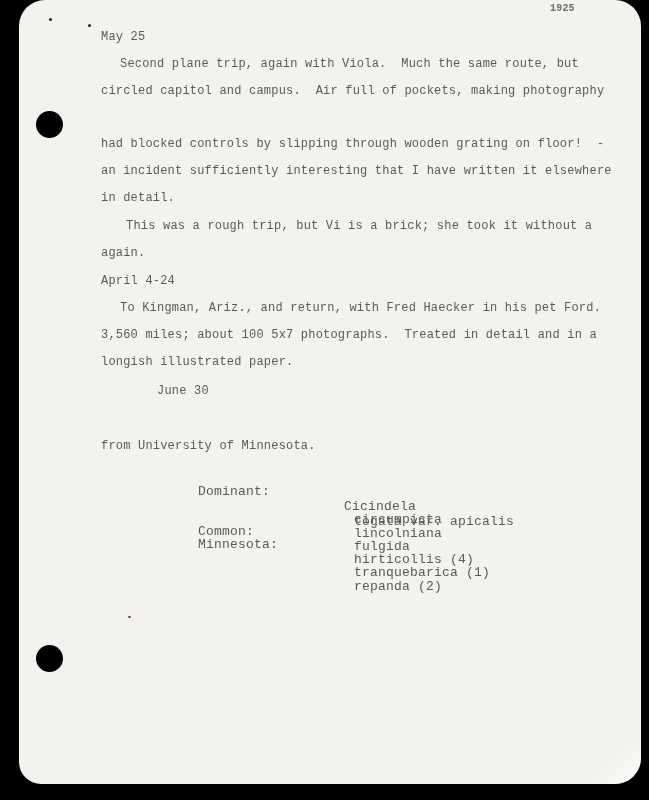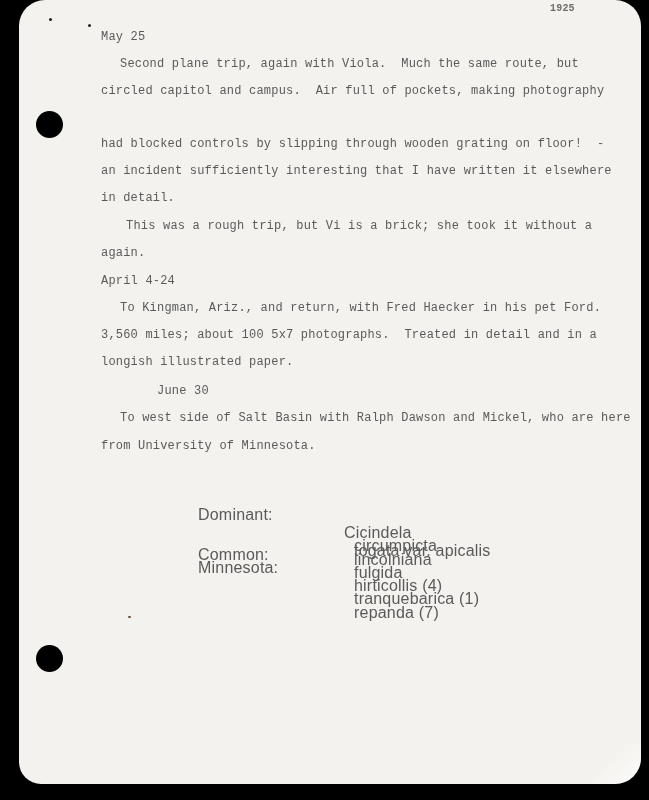--- a/index.html
+++ b/index.html
@@ -57,23 +57,23 @@
       line-height: 13px;
     }
     .year {
       color: #6e6e6e;
       font-size: 10px;
       font-weight: bold;
     }
     .species-table {
       position: absolute;
       left: 198px;
-      top: 488px;
-      font-family: Liberation Sans, sans-serif;
-      font-size: 16px;
+      top: 469px;
+      font-family: Liberation Mono, monospace;
+      font-size: 13px;
       color: #5a5a5a;
       letter-spacing: 0.2px;
     }
     .species-row {
       position: relative;
       height: 13.3px;
       white-space: pre;
     }
     .species-label {
       position: absolute;
@@ -106,21 +106,20 @@
   <span class="typed" style="left:82px; top:192px;">in detail.</span>
   <span class="typed" style="left:101px; top:220px;margin-left:6px;">This was a rough trip, but Vi is a brick; she took it without a</span>
   <span class="typed" style="left:82px; top:247px;">again.</span>
 
   <span class="typed" style="left:82px; top:275px;">April 4-24</span>
   <span class="typed" style="left:101px; top:302px;">To Kingman, Ariz., and return, with Fred Haecker in his pet Ford.</span>
   <span class="typed" style="left:82px; top:329px;">3,560 miles; about 100 5x7 photographs.  Treated in detail and in a</span>
   <span class="typed" style="left:82px; top:356px;">longish illustrated paper.</span>
 
   <span class="typed" style="left:100px; top:385px;margin-left:38px;">June 30</span>
-  <span class="typed" style="left:101px; top:412px;">To west side of Salt Basin with Ralph Dawson and Mickel, who are here</span>
   <span class="typed" style="left:82px; top:440px;">from University of Minnesota.</span>
 
   <div class="species-table" style="left:179px;">
     <div class="species-row">
       <span class="species-label">Dominant:</span>
       <span class="species-genus">Cicindela</span>
       <span class="species-name">togata var. apicalis</span>
     </div>
     <div class="species-row">
       <span class="species-label"></span>
@@ -137,21 +136,21 @@
     <div class="species-row">
       <span class="species-label">Minnesota:</span>
       <span class="species-name">hirticollis (4)</span>
     </div>
     <div class="species-row">
       <span class="species-label"></span>
       <span class="species-name">tranquebarica (1)</span>
     </div>
     <div class="species-row">
       <span class="species-label"></span>
-      <span class="species-name">repanda (7)</span>
+      <span class="species-name">repanda (2)</span>
     </div>
   </div>
 
   <span class="speck" style="left:109px; top:616px; width:3px; height:2px; background:#5a4020;"></span>
 </div>
 
 <span class="punch-hole" style="left:36px; top:111px;"></span>
 <span class="punch-hole" style="left:36px; top:645px;"></span>
 
 </body></html>

